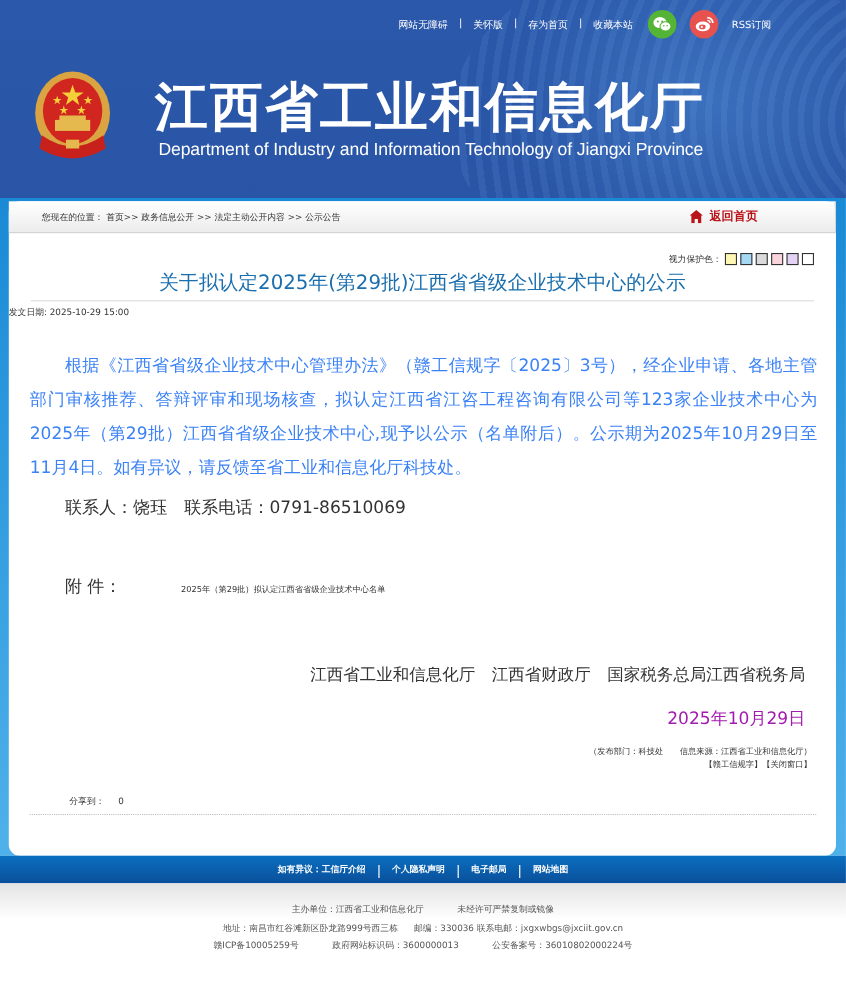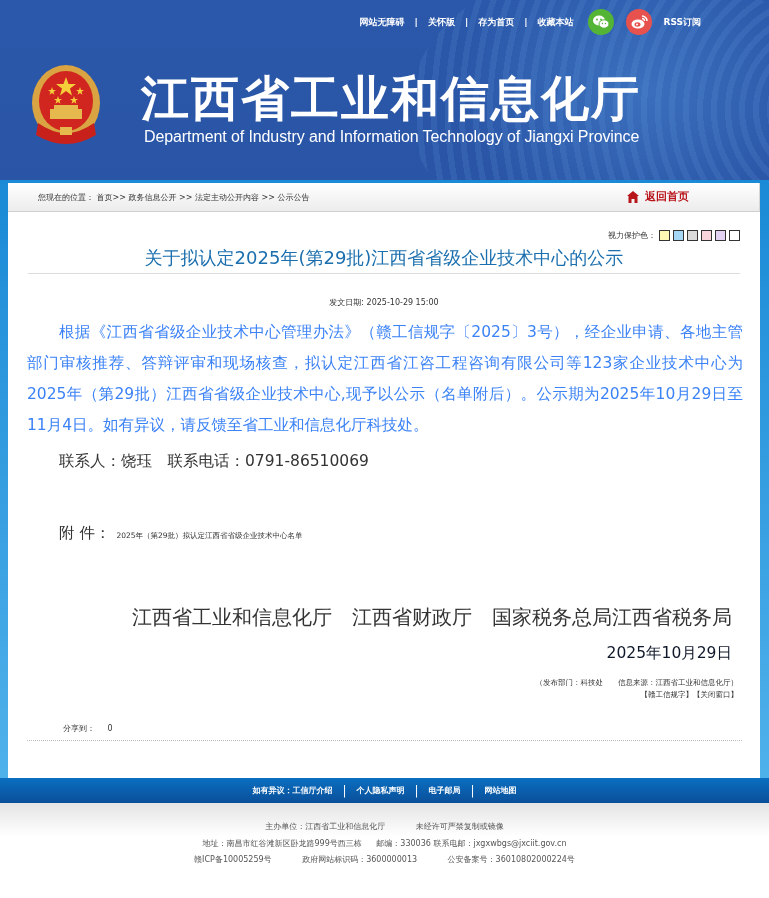--- a/index.html
+++ b/index.html
@@ -15,21 +15,21 @@
       overflow: hidden;
     }
     .header .deco {
       position: absolute; right: -60px; top: -40px; width: 420px; height: 300px;
       border-radius: 50%;
       background: repeating-radial-gradient(circle at 100% 50%, rgba(120,180,240,0.12) 0 6px, rgba(0,0,0,0) 6px 14px);
     }
     .topbar {
       position: absolute; top: 8px; right: 60px; height: 28px;
       display: flex; align-items: center; gap: 0;
-      font-size: 9px; color: #fff; font-weight: bold;
+      font-size: 9px; color: #fff; font-weight: normal;
     }
     .topbar .link { padding: 0 8px; color: #fff; cursor: pointer; }
     .topbar .sep { color: #fff; padding: 0 2px; }
     .topbar .social {
       width: 26px; height: 26px; border-radius: 50%; margin: 0 6px;
       display: flex; align-items: center; justify-content: center; cursor: pointer;
     }
     .social.wechat { background: #54b435; }
     .social.weibo { background: #e8524e; }
     .topbar .rss { padding-left: 6px; }
@@ -49,21 +49,21 @@
       letter-spacing: -0.1px;
     }
 
     
     .frame {
       position: absolute; top: 180px; left: 0; width: 769px; height: 598px;
       background: #1e8fd9;
       background: linear-gradient(180deg, #1a8ad6 0%, #4fb1ea 100%);
     }
     .content {
-      position: absolute; top: 3px; left: 8px; width: 752px; height: 595px; background: #fff;
+      position: absolute; top: 3px; left: 8px; width: 752px; height: 595px; background: #fff; border-radius: 10px;
     }
     .crumbbar {
       position: absolute; left: 0; top: 0; width: 752px; height: 29px;
       background: linear-gradient(180deg, #ffffff 0%, #ececec 100%);
       border-bottom: 1px solid #cfcfcf;
       border-right: 1px solid #d6d6d6;
     }
     .crumb {
       position: absolute; left: 30px; top: 9px; font-size: 8px; color: #333;
     }
@@ -77,34 +77,34 @@
       position: absolute; right: 20px; top: 47px; display: flex; align-items: center; gap: 3px;
       font-size: 8px; color: #333;
     }
     .swatch { width: 11px; height: 11px; border: 1px solid #333; cursor: pointer; }
 
     .article-title {
       position: absolute; left: 0; top: 60px; width: 752px; text-align: center;
       color: #1b6fae; font-size: 18px; line-height: 30px;
     }
     .title-rule { position: absolute; left: 20px; top: 90px; width: 712px; height: 1px; background: #dcdcdc; }
-    .pubdate { position: absolute; left: 0; top: 114px; width: 752px; text-align: center; font-size: 8px; color: #333; }
+    .pubdate { position: absolute; left: 0; top: 95px; width: 752px; font-size: 8px; color: #333; }
 
     .body-text {
       position: absolute; left: 19px; top: 134px; width: 716px;
       font-size: 15.5px; line-height: 31px; color: #3b82f6; text-indent: 32px;
       text-align: justify;
     }
     .contact { position: absolute; left: 51px; top: 266px; font-size: 15.5px; color: #333; line-height: 24px; }
-    .attach { position: absolute; left: 51px; top: 340px; display: flex; align-items: baseline; color: #333; }
+    .attach { position: absolute; left: 51px; top: 340px; display: flex; align-items: baseline; color: #333; gap: 48px; }
     .attach .label { font-size: 15.5px; }
     .attach .file { font-size: 7.5px; color: #333; margin-left: 6px; cursor: pointer; }
 
-    .signers { position: absolute; right: 28px; top: 421px; font-size: 20px; color: #333; }
-    .signdate { position: absolute; right: 28px; top: 460px; font-size: 15.5px; color: #0f172a; }
+    .signers { position: absolute; right: 28px; top: 421px; font-size: 15px; color: #333; }
+    .signdate { position: absolute; right: 28px; top: 460px; font-size: 15.5px; color: #a21caf; }
 
     .meta { position: absolute; right: 22px; top: 494px; font-size: 7.5px; color: #333; text-align: right; line-height: 12px; }
     .meta .actions span { cursor: pointer; }
 
     .share { position: absolute; left: 19px; top: 540px; font-size: 8px; color: #333; margin-left: 36px; }
     .share .count { margin-left: 10px; }
     .dotted { position: absolute; left: 19px; top: 557px; width: 715px; border-top: 1px dotted #bbb; }
 
     
     .footnav {

